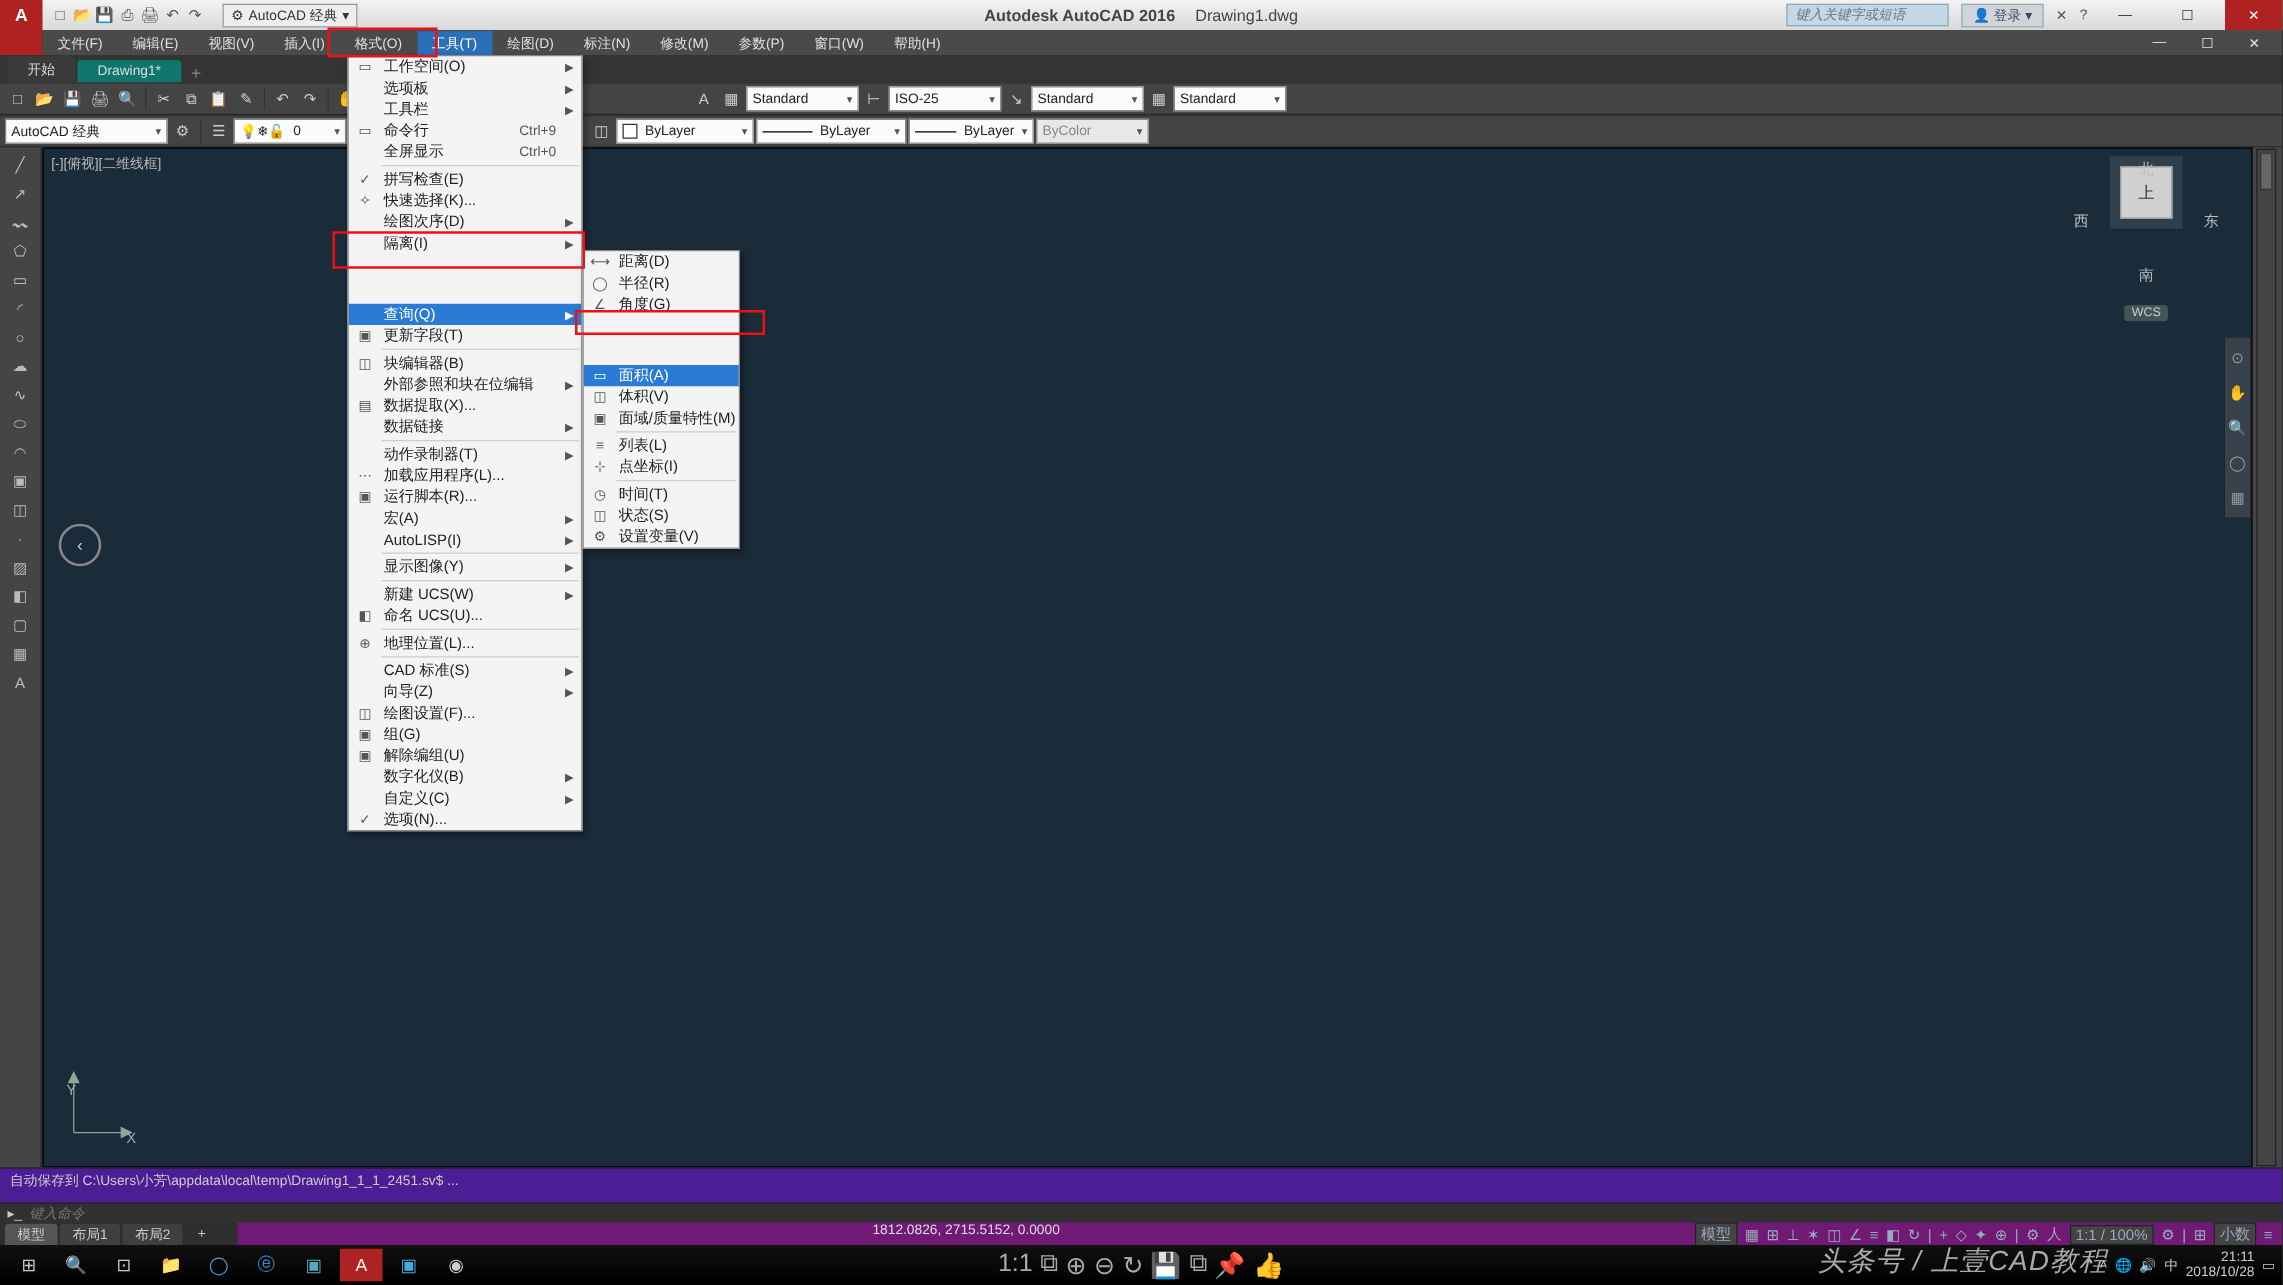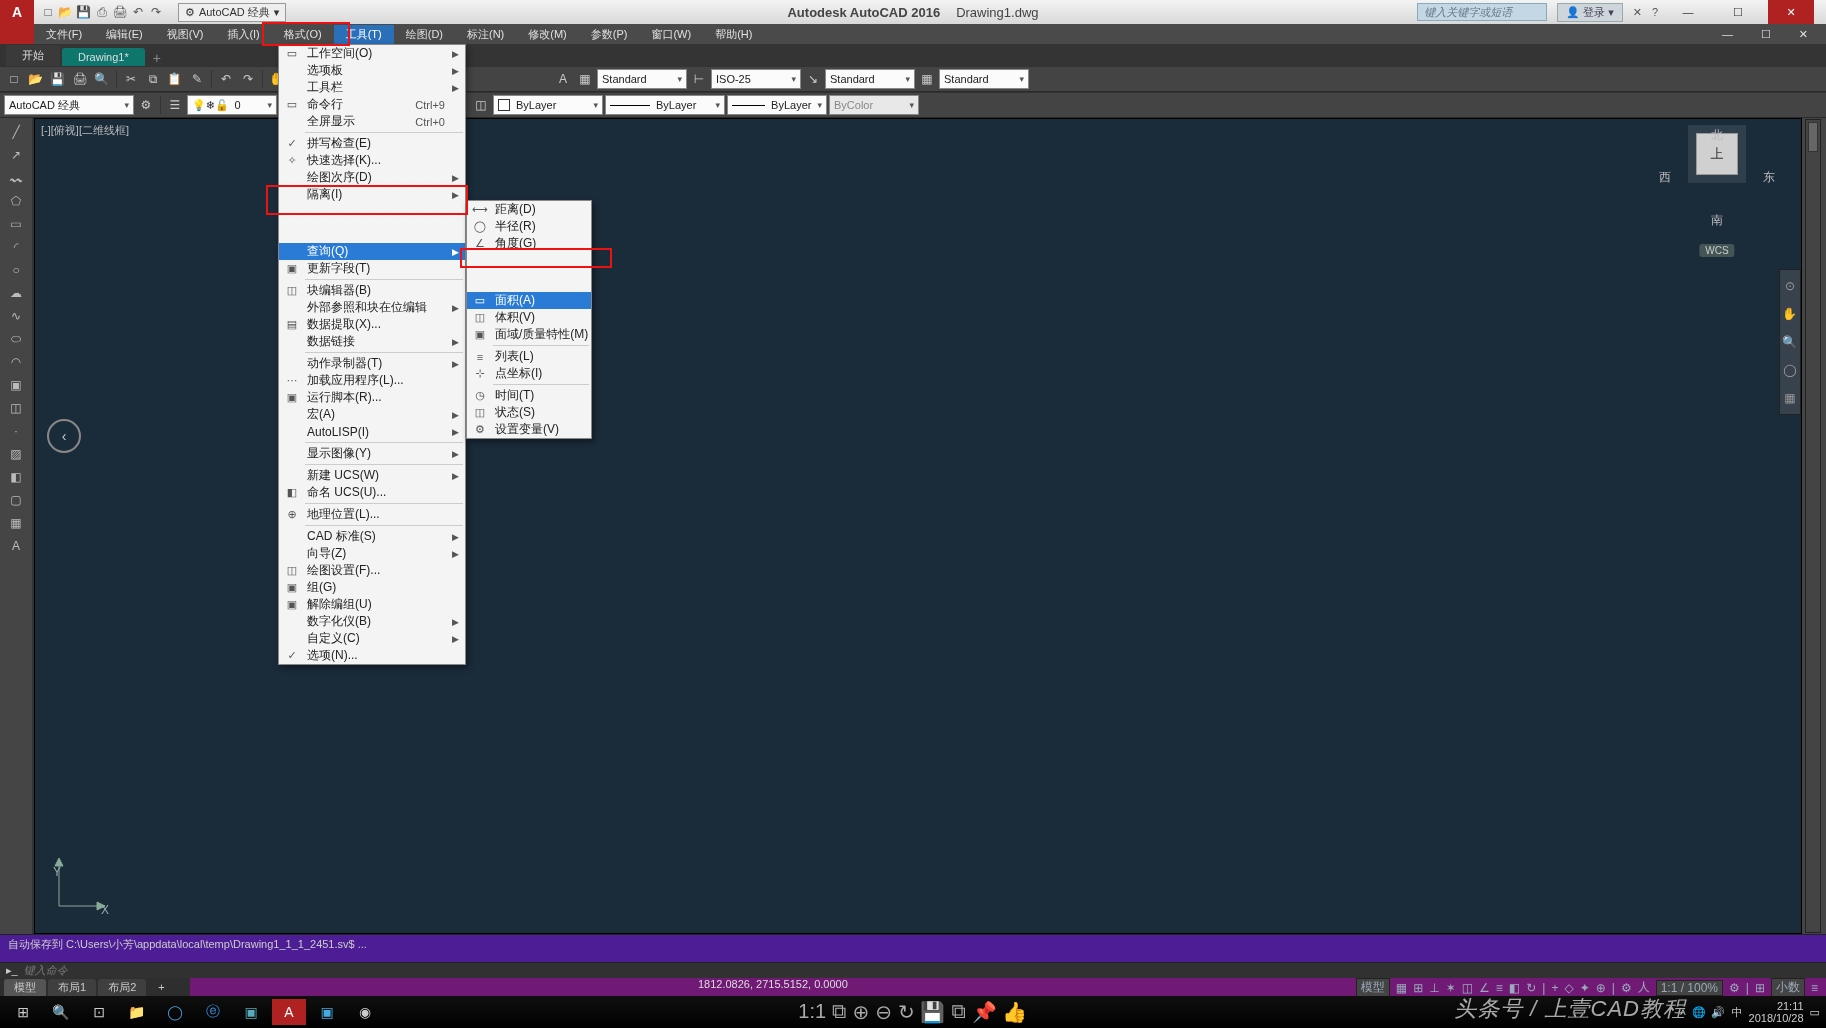--- a/index.html
+++ b/index.html
@@ -7,21 +7,21 @@
 .screen { width:1826px; height:1028px; position:relative; background:#1e2a3a linear-gradient(90deg,rgba(50,60,75,.25) 0,rgba(50,60,75,.25) 1px,transparent 1px 40px),linear-gradient(0deg,rgba(50,60,75,.25) 0,rgba(50,60,75,.25) 1px,transparent 1px 40px); background-size:40px 40px; }
 
 
 .titlebar { position:absolute; top:0; left:0; right:0; height:24px; background:linear-gradient(#f3f3f3,#d9d9d9); display:flex; align-items:center; color:#555; }
 .titlebar .app-icon { width:34px; height:24px; background:#b02222; display:flex; align-items:center; justify-content:center; color:#fff; font-weight:bold; font-size:14px; }
 .titlebar .qat { display:flex; gap:2px; padding:0 6px; }
 .titlebar .qat span { width:16px; text-align:center; color:#555; font-size:12px; }
 .titlebar .ws { margin-left:8px; background:#eee; border:1px solid #999; padding:1px 6px; display:flex; align-items:center; gap:4px; font-size:11px; color:#333;}
 .titlebar .center { position:absolute; left:50%; transform:translateX(-50%); display:flex; gap:16px; color:#444; font-size:13px;}
 .titlebar .center .bold{font-weight:bold;}
-.titlebar .right { margin-left:auto; display:flex; align-items:center; gap:10px; padding-right:12px; }
+.titlebar .right { margin-left:auto; display:flex; align-items:center; gap:10px; padding-right:0; }
 .titlebar .search { background:#c3d7e5; border:1px solid #8ab; padding:1px 6px; width:130px; color:#557; font-size:11px; height:18px; line-height:14px;}
 .titlebar .login { background:#cfd6db; border:1px solid #9aa; padding:1px 8px; font-size:11px; color:#445;}
 .titlebar .wbtn { width:40px; height:20px; display:flex; align-items:center; justify-content:center; color:#333; }
 .titlebar .wbtn.close{ background:#b02222; color:#fff; width:46px; height:24px; }
 
 
 .menubar { position:absolute; top:24px; left:34px; right:0; height:20px; background:#4a4a4a; display:flex; align-items:center; }
 .menubar span { padding:2px 12px; color:#e0e0e0; font-size:11px; }
 .menubar span.active{ background:#2a6fb8; color:#fff; }
 .mm-close{ position:absolute; right:6px; display:flex; gap:4px; color:#ccc; font-size:10px;}

